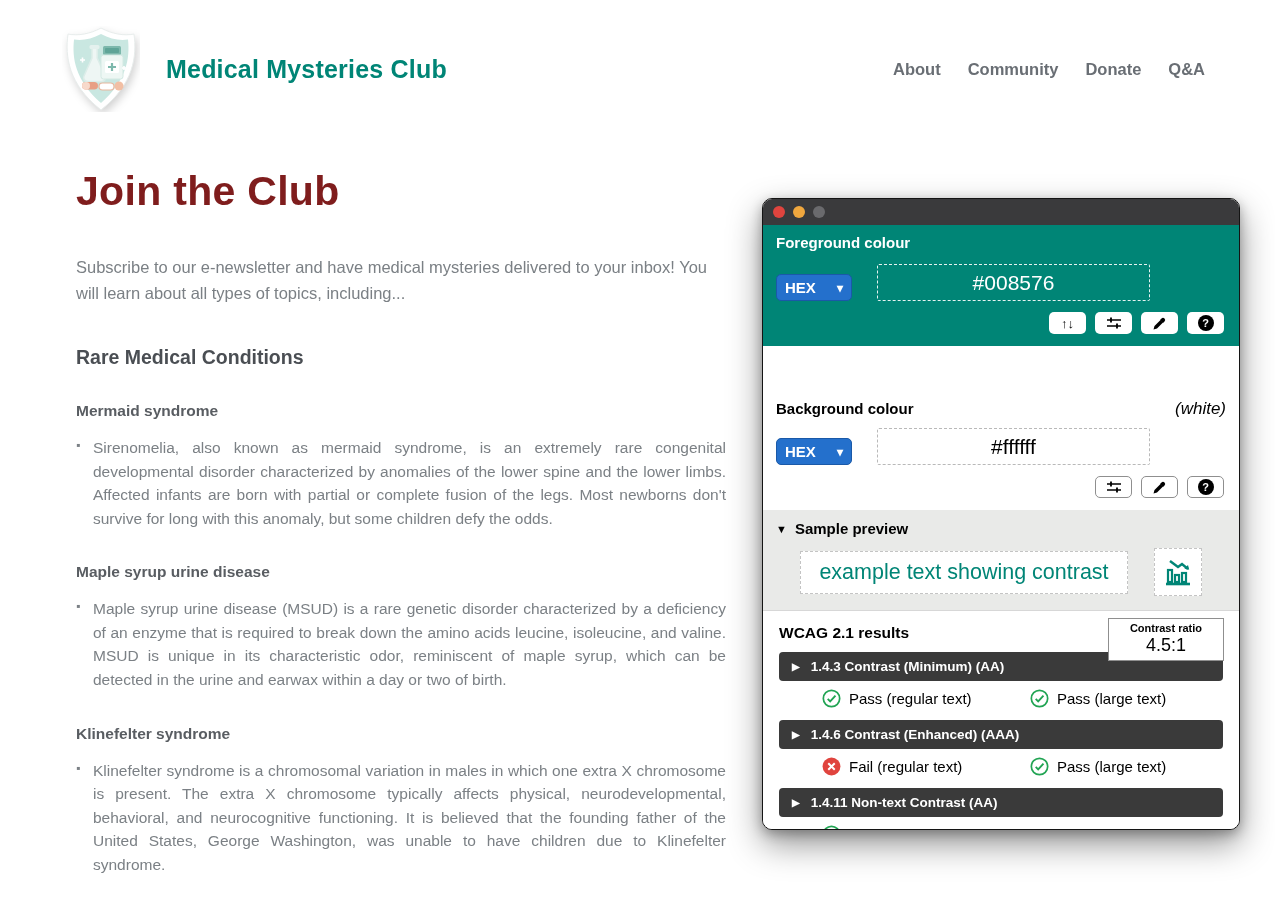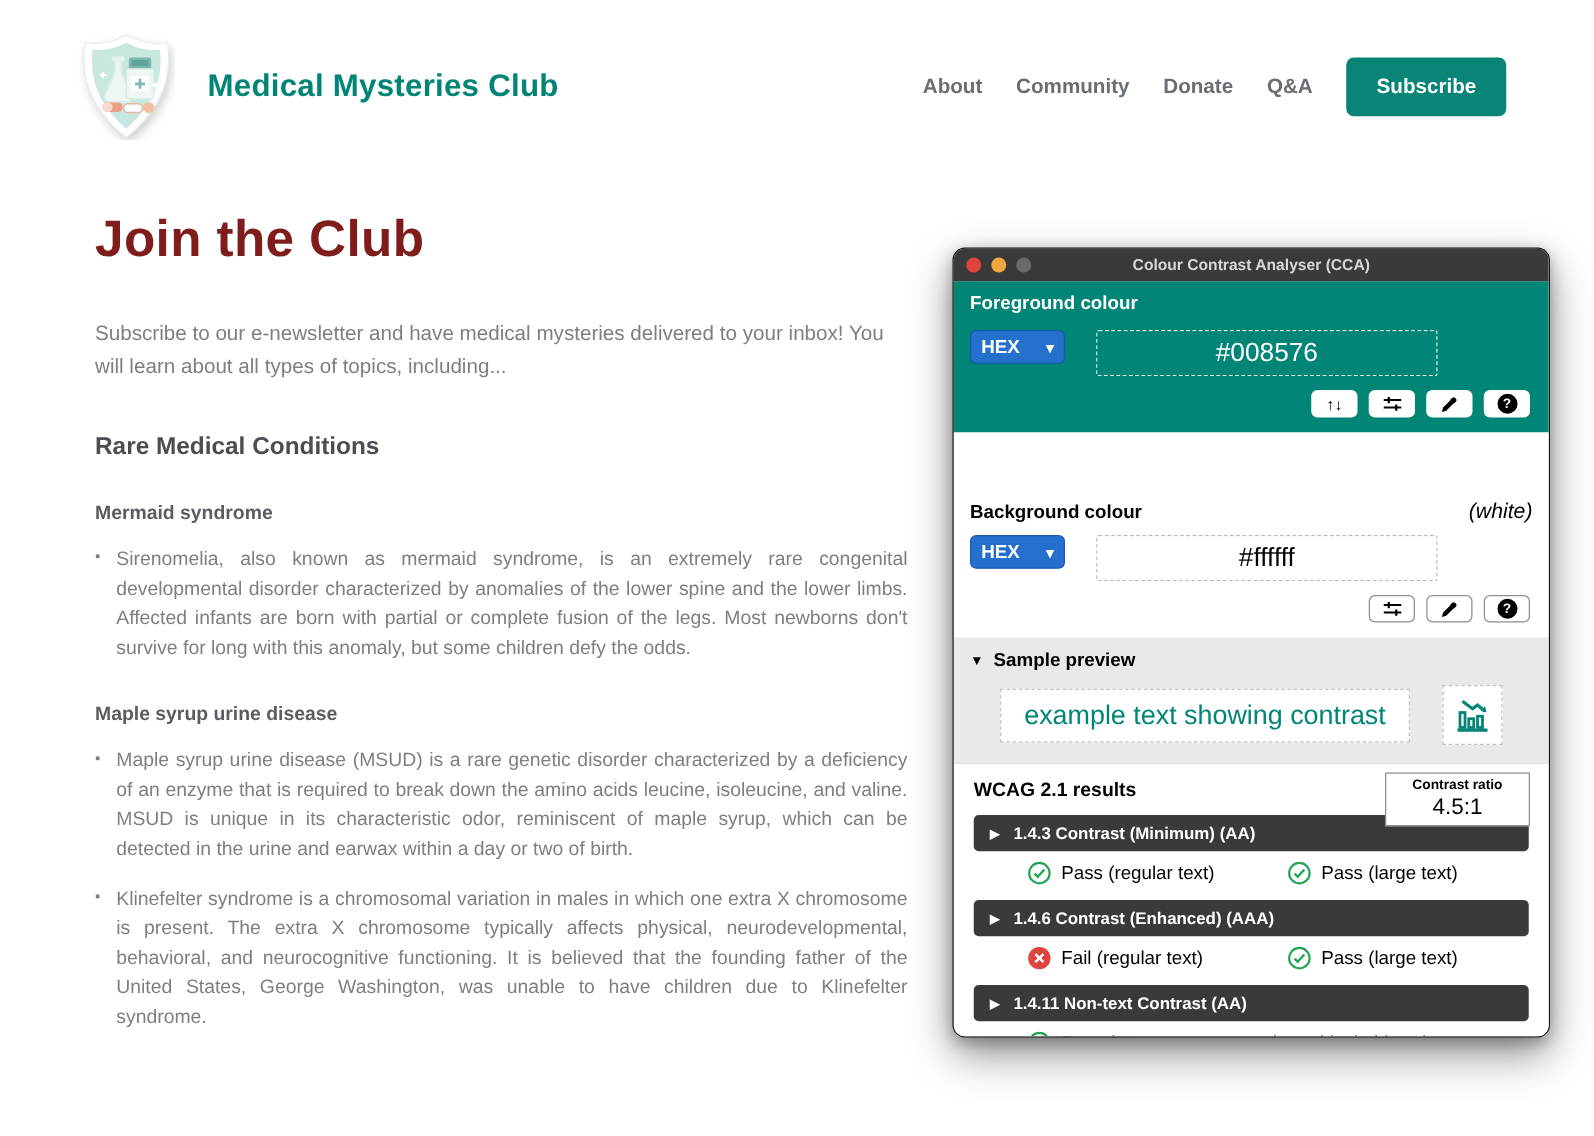--- a/index.html
+++ b/index.html
@@ -36,21 +36,21 @@
   .lights { display:flex; gap:8px; margin-left:10px; }
   .light { width:12px; height:12px; border-radius:50%; }
   .light.red { background:#e0443e; }
   .light.yellow { background:#f0a73e; }
   .light.gray { background:#6a6a6d; }
   .win-title { position:absolute; left:0; right:0; text-align:center;
     color:#d8d8d8; font-size:12.5px; font-weight:bold; pointer-events:none; }
 
   .fg-section { background:#008576; padding:9px 13px 12px; flex:0 0 auto; }
   .fg-label { color:#fff; font-size:15px; font-weight:bold; }
-  .color-row { display:flex; align-items:flex-start; margin-top:13px; }
+  .color-row { display:flex; align-items:flex-end; margin-top:13px; }
   .hex-select { width:76px; height:27px; background:#2470cc; border:1px solid #1a59a8;
     border-radius:5px; color:#fff; font-size:15px; font-weight:bold;
     display:flex; align-items:center; justify-content:space-between;
     padding:0 8px; cursor:pointer; flex:0 0 auto; }
   .hex-select .chev { font-size:12px; font-weight:bold; }
   .hex-input { height:37px; flex:1; margin-left:25px; text-align:center; font-size:21px;
     background:transparent; border:1px dashed rgba(255,255,255,.9); border-radius:2px;
     color:#fff; font-family:"Liberation Sans", sans-serif; }
   .fg-section .color-row { padding-right:77px; }
   .icon-row { display:flex; justify-content:flex-end; gap:9px; margin-top:11px; padding-right:2px; }
@@ -117,48 +117,47 @@
       <circle cx="57" cy="60" r="4.5" fill="#f2bfa4"></circle>
       <path d="M18 34 h5 M20.5 31.5 v5 M60 42 h4 M62 40 v4 M26 70 h4 M28 68 v4" stroke="#ffffff" stroke-width="1.6"></path>
     </svg>
   </div>
   <div class="brand-title">Medical Mysteries Club</div>
   <nav class="nav">
     <a href="#">About</a>
     <a href="#">Community</a>
     <a href="#">Donate</a>
     <a href="#">Q&amp;A</a>
-    <button class="btn-teal">Subscribe</button>
   </nav>
 </div>
 
 <div class="main">
   <div class="h1">Join the Club</div>
   <p class="intro">Subscribe to our e-newsletter and have medical mysteries delivered to your inbox! You will learn about all types of topics, including...</p>
   <div class="h2">Rare Medical Conditions</div>
 
   <div class="h3">Mermaid syndrome</div>
   <div class="bullet">Sirenomelia, also known as mermaid syndrome, is an extremely rare congenital developmental disorder characterized by anomalies of the lower spine and the lower limbs. Affected infants are born with partial or complete fusion of the legs. Most newborns don't survive for long with this anomaly, but some children defy the odds.</div>
 
   <div class="h3">Maple syrup urine disease</div>
   <div class="bullet">Maple syrup urine disease (MSUD) is a rare genetic disorder characterized by a deficiency of an enzyme that is required to break down the amino acids leucine, isoleucine, and valine. MSUD is unique in its characteristic odor, reminiscent of maple syrup, which can be detected in the urine and earwax within a day or two of birth.</div>
 
+  <div class="h3">Klinefelter syndrome</div>
   <div class="bullet">Klinefelter syndrome is a chromosomal variation in males in which one extra X chromosome is present. The extra X chromosome typically affects physical, neurodevelopmental, behavioral, and neurocognitive functioning. It is believed that the founding father of the United States, George Washington, was unable to have children due to Klinefelter syndrome.</div>
 
 </div>
 
 <div class="cca">
 
   <div class="titlebar">
     <div class="lights">
       <span class="light red"></span>
       <span class="light yellow"></span>
       <span class="light gray"></span>
     </div>
-    <div class="win-title">Colour Contrast Analyser (CCA)</div>
   </div>
 
   <div class="fg-section">
     <div class="fg-label">Foreground colour</div>
     <div class="color-row">
       <div class="hex-select">
         <span>HEX</span>
         <span class="chev">▾</span>
       </div>
       <input class="hex-input" type="text" value="#008576" style="">

